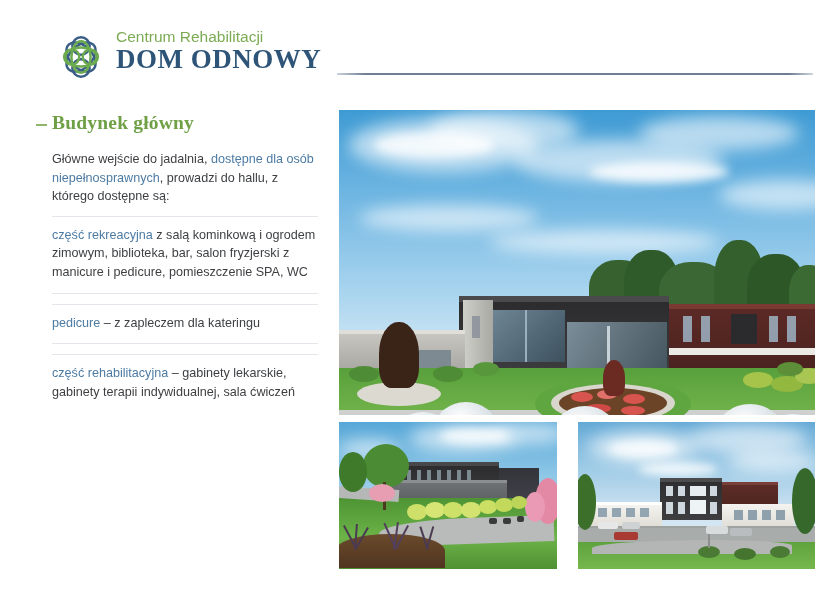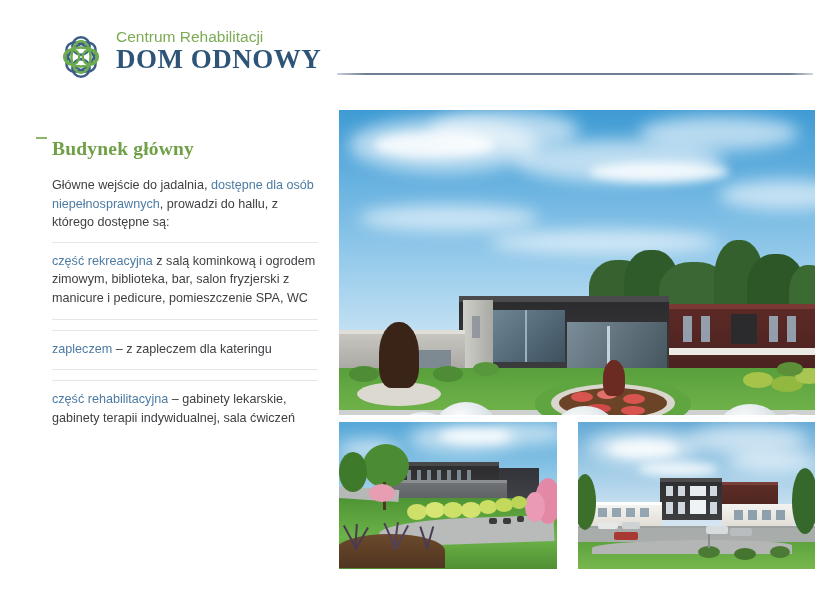--- a/index.html
+++ b/index.html
@@ -32,21 +32,21 @@
     background:linear-gradient(to right,#c9d2dd 0%, #6f7e92 6%, #6f7e92 95%, #cfd6df 100%);
   }
 
   
   #left-col { position:absolute; left:36px; top:112px; width:290px; }
   #section-title-row { display:flex; align-items:center; gap:5px; }
   .title-dash { width:11px; height:2px; background:#8fb56a; margin-top:3px; }
   #section-title {
     font-family:"Liberation Serif", serif;
     font-size:19.5px; font-weight:bold; color:#6fa046;
-    letter-spacing:.2px; white-space:nowrap;margin-top:26px;
+    letter-spacing:.2px; white-space:nowrap;
   }
 
   #intro {
     margin:16px 0 0 16px; width:262px;
     font-size:12.6px; line-height:18.6px; color:#3d3f42;
   }
   .hl { color:#4d7ba3; }
 
   #feature-list { margin:8px 0 0 16px; width:266px; }
   .sep { height:1px; background:#e3e6ea; margin:10px 0 0 0; }
@@ -133,21 +133,21 @@
 
       <div class="sep"></div>
       <div class="feature">
         <span class="key">część rekreacyjna</span><span> z salą kominkową i ogrodem zimowym, biblioteka, bar, salon fryzjerski z manicure i pedicure, pomieszczenie SPA, WC</span>
       </div>
 
       <div class="sep"></div>
 
       <div class="sep"></div>
       <div class="feature">
-        <span class="key">zapleczem</span><span> – z zapleczem dla kateringu</span>
+        <span class="key">pedicure</span><span> – z zapleczem dla kateringu</span>
       </div>
 
       <div class="sep"></div>
 
       <div class="sep"></div>
       <div class="feature">
         <span class="key">część rehabilitacyjna</span><span> – gabinety lekarskie, gabinety terapii indywidualnej, sala ćwiczeń</span>
       </div>
 
     </div>

